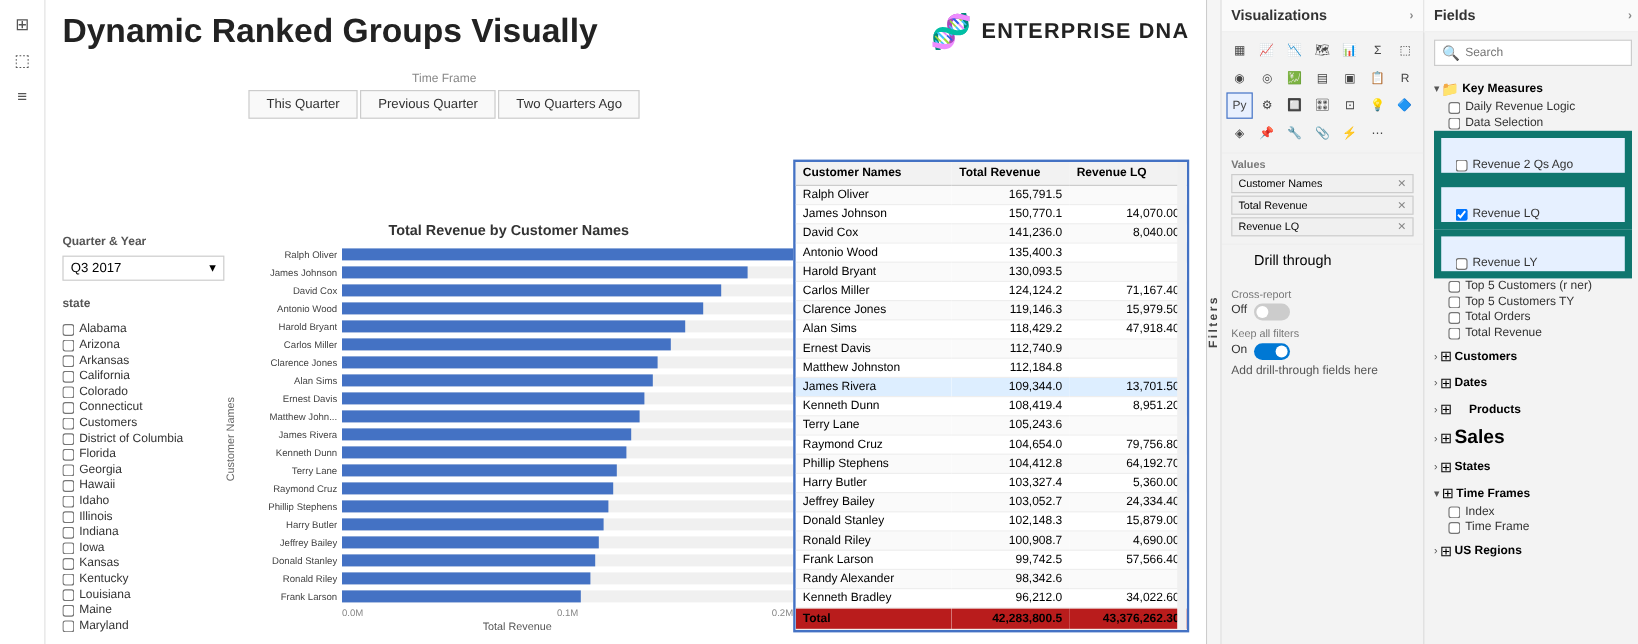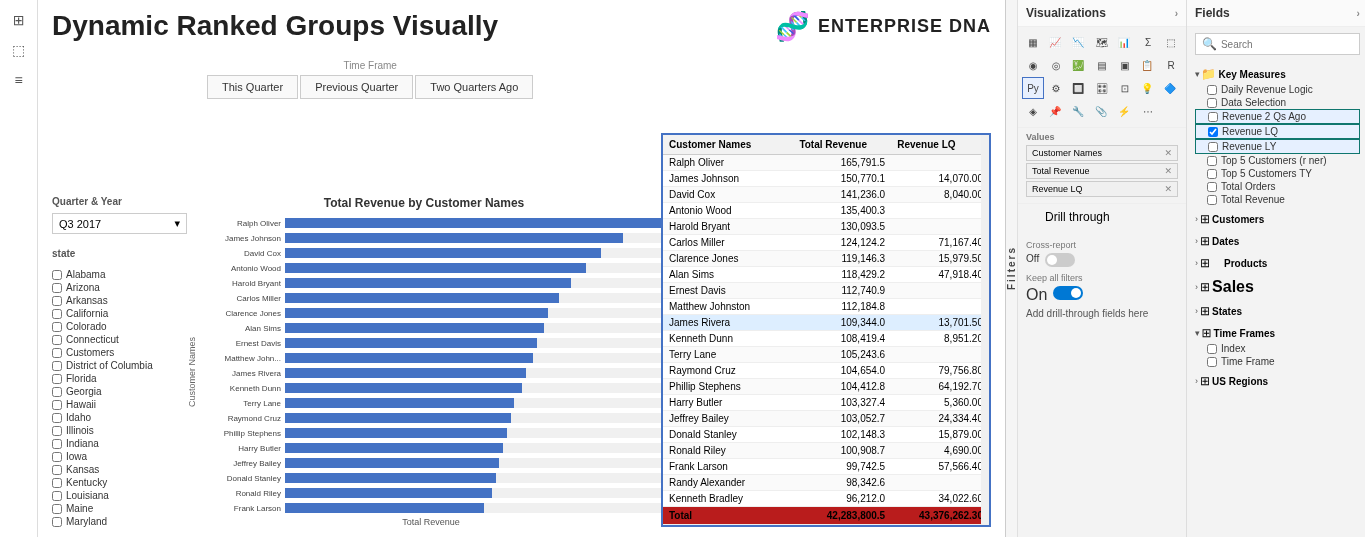--- a/index.html
+++ b/index.html
@@ -310,22 +310,22 @@
       display: flex;
       align-items: center;
       gap: 4px;
       font-size: 10px;
       color: #333;
       padding: 1px 0 1px 12px;
     }
 
     .field-item.highlighted {
       background: #e6f0ff;
-      border: 1px solid #0f766e;
-      padding: 1px 4px 1px 12px;
+      border: 6px solid #0f766e;
+      padding: 17px 4px 1px 12px;
     }
 
     .field-item input[type=checkbox] {
       width: 10px;
       height: 10px;
     }
 
     .toggle-row {
       display: flex;
       gap: 6px;
@@ -441,21 +441,21 @@
     }
     .val-chip .chevron { color: #888; }
 
     .drill-box {
       padding: 6px 8px;
     }
     .drill-box-title { font-size: 12px; font-weight: 400; margin-bottom: 16px; padding-left: 19px; }
     .cross-report-label { font-size: 9px; color: #777; margin-bottom: 3px; }
     .off-label { font-size: 10px; color: #333; }
     .keep-filters-label { font-size: 9px; color: #777; margin-top: 6px; margin-bottom: 3px; }
-    .on-label { font-size: 16px; color: #333; }
+    .on-label { font-size: 10px; color: #333; }
 
     .field-group-row {
       display: flex;
       align-items: center;
       gap: 2px;
       cursor: pointer;
       padding: 2px 0;
     }
     .chevron-icon { font-size: 9px; color: #555; }
 
@@ -761,20 +761,25 @@
       <div class="bar-fill" style="width:55%"></div>
     </div>
   </div>
                 <div class="bar-row">
     <div class="bar-name">Frank Larson</div>
     <div class="bar-track">
       <div class="bar-fill" style="width:53%"></div>
     </div>
   </div>
               </div>
+            <div class="x-axis">
+              <span>0.0M</span>
+              <span>0.1M</span>
+              <span>0.2M</span>
+            </div>
             <div class="x-axis-label">Total Revenue</div>
           </div>
         </div>
       </div>
 
       <div class="table-container">
         <table class="data-table">
           <thead>
             <tr>
               <th class="col-name">Customer Names</th>

